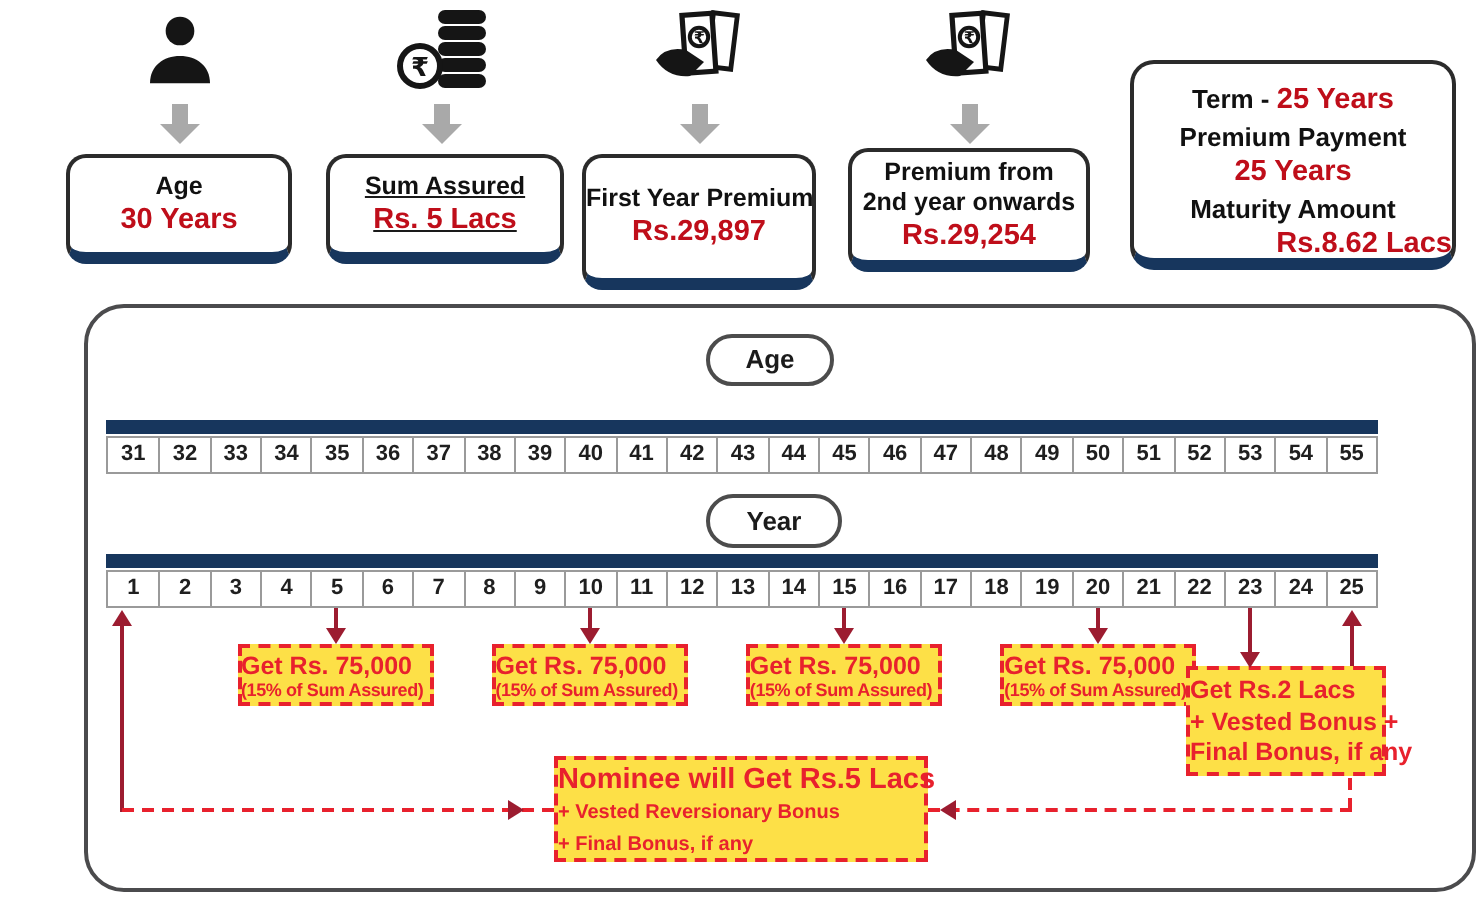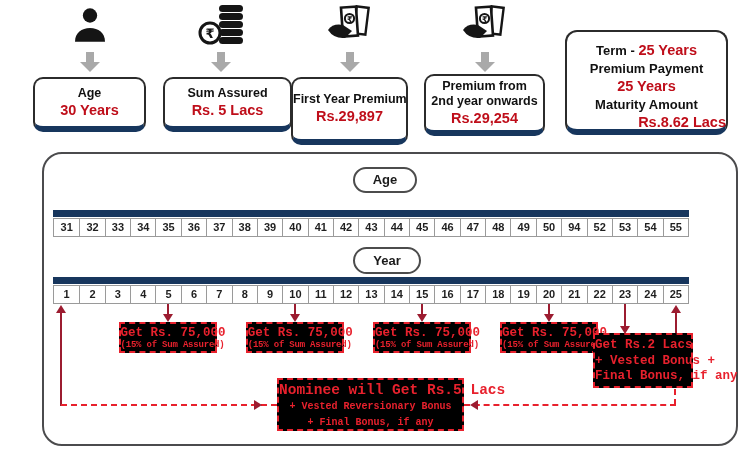--- a/index.html
+++ b/index.html
@@ -27,22 +27,22 @@
   .tl-frame{position:absolute;border:2px solid #4b4b4d;border-radius:20px;background:#fff;box-sizing:border-box;}
   .pill{
     position:absolute;border:2px solid #4c4c4c;border-radius:14px;background:#fff;
     text-align:center;font-size:13px;color:#1b1b1b;box-sizing:border-box;
   }
   .bar{position:absolute;height:7px;background:var(--navy);}
   .cells{position:absolute;display:grid;grid-template-columns:repeat(25,1fr);border:1px solid #9a9a9a;background:#fff;box-sizing:border-box;}
   .cell{font-size:11px;line-height:17px;text-align:center;border-left:1px solid #9a9a9a;color:#1f1f1f;overflow:hidden;}
   .cell:first-child{border-left:none;}
   .dashedbox{
-    position:absolute;border:2px dashed var(--bred);color:var(--bred);text-align:center;
-    background:#000000;box-sizing:border-box;font-family:Liberation Mono, monospace;
+    position:absolute;border:2px dashed var(--bred);color:var(--bred);text-align:left;
+    background:#fde047;box-sizing:border-box;
   }
   .pb-l1{font-size:12.5px;line-height:14px;padding-top:2px;white-space:nowrap;}
   .pb-l2{font-size:9px;line-height:11px;white-space:nowrap;letter-spacing:-0.2px;}
   .mb-line{font-size:12.5px;line-height:15.5px;white-space:nowrap;}
   .nb-l1{font-size:14.5px;line-height:17px;padding-top:2px;white-space:nowrap;}
   .nb-l2{font-size:10px;line-height:15.5px;white-space:nowrap;}
   .vline{position:absolute;width:2px;background:var(--maroon);}
   .vdash{position:absolute;width:0;border-left:2px dashed var(--bred);}
   .hdash{position:absolute;height:0;border-top:2px dashed var(--bred);}
   .tri-down{position:absolute;width:0;height:0;border-left:5px solid transparent;border-right:5px solid transparent;border-top:8px solid var(--maroon);}
@@ -78,21 +78,21 @@
           <rect x="21" y="25" width="24" height="7" rx="3.5" fill="#151515"></rect>
           <rect x="21" y="33" width="24" height="7" rx="3.5" fill="#151515"></rect>
           <circle cx="12" cy="29" r="10" fill="#fff" stroke="#151515" stroke-width="3"></circle>
           <text x="12" y="34" text-anchor="middle" font-size="13" font-weight="bold" fill="#151515" font-family="DejaVu Sans, sans-serif">₹</text>
         </svg>
       </div>
       <div class="garrow" style="left: 210px; top: 52px;"><svg width="22" height="21" viewBox="0 0 22 21">
           <rect x="7" y="0" width="8" height="10" fill="#a9a9a9"></rect>
           <polygon points="1,10 21,10 11,20" fill="#a9a9a9"></polygon>
         </svg></div>
-      <div class="topbox" style="left: 163px; top: 77px; width: 129px; height: 55px;">
+      <div class="topbox" style="left: 163px; top: 77px; width: 119px; height: 55px; text-decoration: underline;">
         <div class="lbl">Sum Assured</div>
         <div class="val">Rs. 5 Lacs</div>
       </div>
       <div class="icon-wrap" style="left: 327px; top: 4px; width: 46px;">
         <svg width="46" height="42" viewBox="0 0 46 42">
           <g transform="rotate(7 34 17)">
             <rect x="28" y="3" width="12" height="27" fill="#fff" stroke="#151515" stroke-width="2.4"></rect>
           </g>
           <g transform="rotate(-4 24 18)">
             <rect x="15" y="3" width="15" height="29" fill="#fff" stroke="#151515" stroke-width="2.6"></rect>
@@ -160,21 +160,21 @@
       <div class="cell">41</div>
       <div class="cell">42</div>
       <div class="cell">43</div>
       <div class="cell">44</div>
       <div class="cell">45</div>
       <div class="cell">46</div>
       <div class="cell">47</div>
       <div class="cell">48</div>
       <div class="cell">49</div>
       <div class="cell">50</div>
-      <div class="cell">94</div>
+      <div class="cell">51</div>
       <div class="cell">52</div>
       <div class="cell">53</div>
       <div class="cell">54</div>
       <div class="cell">55</div>
     </div>
 
   <div class="pill" style="left:353px;top:247px;width:68px;height:27px;line-height:23px;">Year</div>
   <div class="bar" style="left:53px;top:277px;width:636px;"></div>
   <div class="cells" id="year-cells" style="left:53px;top:285px;width:636px;height:19px;">
       <div class="cell">1</div>

